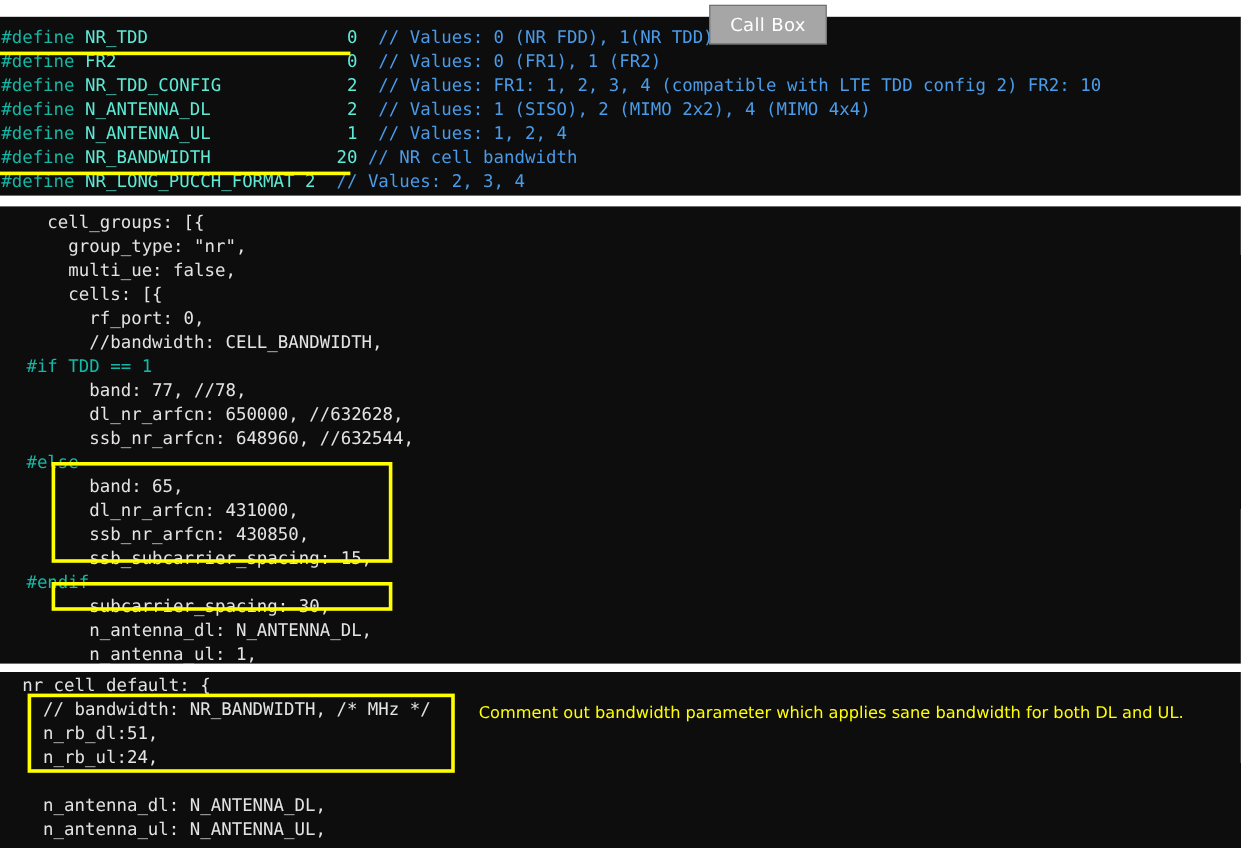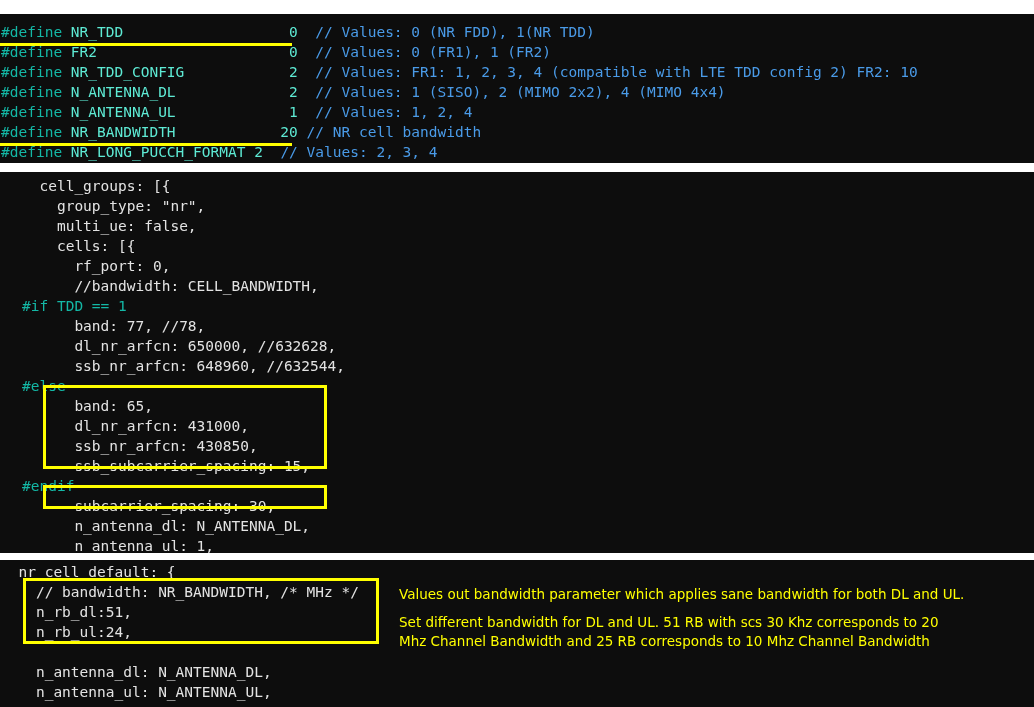--- a/index.html
+++ b/index.html
@@ -110,29 +110,30 @@
 <body>
 
 <div class="page">
 
   <div class="panel" id="panel-defines">
     <div class="code" id="defines-code"><span class="ln"><span class="pp">#define</span><span class="ppw"> NR_TDD                   </span><span class="ppw">0  </span><span class="cmt">// Values: 0 (NR FDD), 1(NR TDD)</span></span><span class="ln"><span class="pp">#define</span><span class="ppw"> FR2                      </span><span class="ppw">0  </span><span class="cmt">// Values: 0 (FR1), 1 (FR2)</span></span><span class="ln"><span class="pp">#define</span><span class="ppw"> NR_TDD_CONFIG            </span><span class="ppw">2  </span><span class="cmt">// Values: FR1: 1, 2, 3, 4 (compatible with LTE TDD config 2) FR2: 10</span></span><span class="ln"><span class="pp">#define</span><span class="ppw"> N_ANTENNA_DL             </span><span class="ppw">2  </span><span class="cmt">// Values: 1 (SISO), 2 (MIMO 2x2), 4 (MIMO 4x4)</span></span><span class="ln"><span class="pp">#define</span><span class="ppw"> N_ANTENNA_UL             </span><span class="ppw">1  </span><span class="cmt">// Values: 1, 2, 4</span></span><span class="ln"><span class="pp">#define</span><span class="ppw"> NR_BANDWIDTH            </span><span class="ppw">20 </span><span class="cmt">// NR cell bandwidth</span></span><span class="ln"><span class="pp">#define</span><span class="ppw"> NR_LONG_PUCCH_FORMAT </span><span class="ppw">2  </span><span class="cmt">// Values: 2, 3, 4</span></span></div>
   </div>
   <div class="underline" id="ul-nr-tdd"></div>
   <div class="underline" id="ul-nr-bandwidth"></div>
 
+  <div id="call-box">
+    <span>Call Box</span>
+  </div>
 
   <div class="panel" id="panel-cells">
     <div class="code" id="cells-code"><span class="ln plain">  cell_groups: [{</span><span class="ln plain">    group_type: "nr",</span><span class="ln plain">    multi_ue: false,</span><span class="ln plain">    cells: [{</span><span class="ln plain">      rf_port: 0,</span><span class="ln plain">      //bandwidth: CELL_BANDWIDTH,</span><span class="ln pp">#if TDD == 1</span><span class="ln plain">      band: 77, //78,</span><span class="ln plain">      dl_nr_arfcn: 650000, //632628,</span><span class="ln plain">      ssb_nr_arfcn: 648960, //632544,</span><span class="ln pp">#else</span><span class="ln plain">      band: 65,</span><span class="ln plain">      dl_nr_arfcn: 431000,</span><span class="ln plain">      ssb_nr_arfcn: 430850,</span><span class="ln plain">      ssb_subcarrier_spacing: 15,</span><span class="ln pp">#endif</span><span class="ln plain">      subcarrier_spacing: 30,</span><span class="ln plain">      n_antenna_dl: N_ANTENNA_DL,</span><span class="ln plain">      n_antenna_ul: 1,</span></div>
   </div>
   <div class="ybox" id="ybox-band"></div>
   <div class="ybox" id="ybox-scs"></div>
 
   <div class="panel" id="panel-default">
     <div class="code" id="default-code"><span class="ln plain">  nr_cell_default: {</span><span class="ln plain">    // bandwidth: NR_BANDWIDTH, /* MHz */</span><span class="ln plain">    n_rb_dl:51,</span><span class="ln plain">    n_rb_ul:24,</span><span class="ln plain">&nbsp;</span><span class="ln plain">    n_antenna_dl: N_ANTENNA_DL,</span><span class="ln plain">    n_antenna_ul: N_ANTENNA_UL,</span></div>
   </div>
   <div class="ybox" id="ybox-nrb"></div>
 
-  <div class="annot" id="annot-1">Values out bandwidth parameter which applies sane bandwidth for both DL and UL.</div>
-  <div class="annot" id="annot-2">Set different bandwidth for DL and UL. 51 RB with scs 30 Khz corresponds to 20
-Mhz Channel Bandwidth and 25 RB corresponds to 10 Mhz Channel Bandwidth</div>
+  <div class="annot" id="annot-1">Comment out bandwidth parameter which applies sane bandwidth for both DL and UL.</div>
 
 </div>
 
 </body></html>

